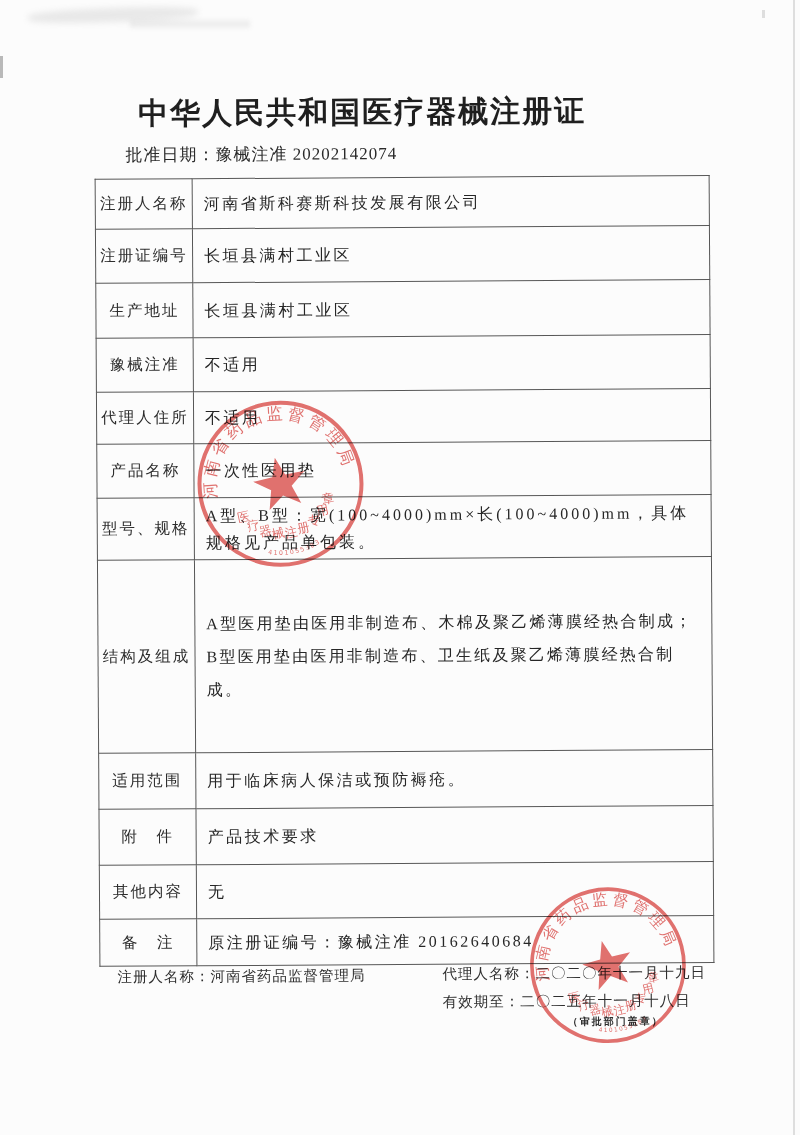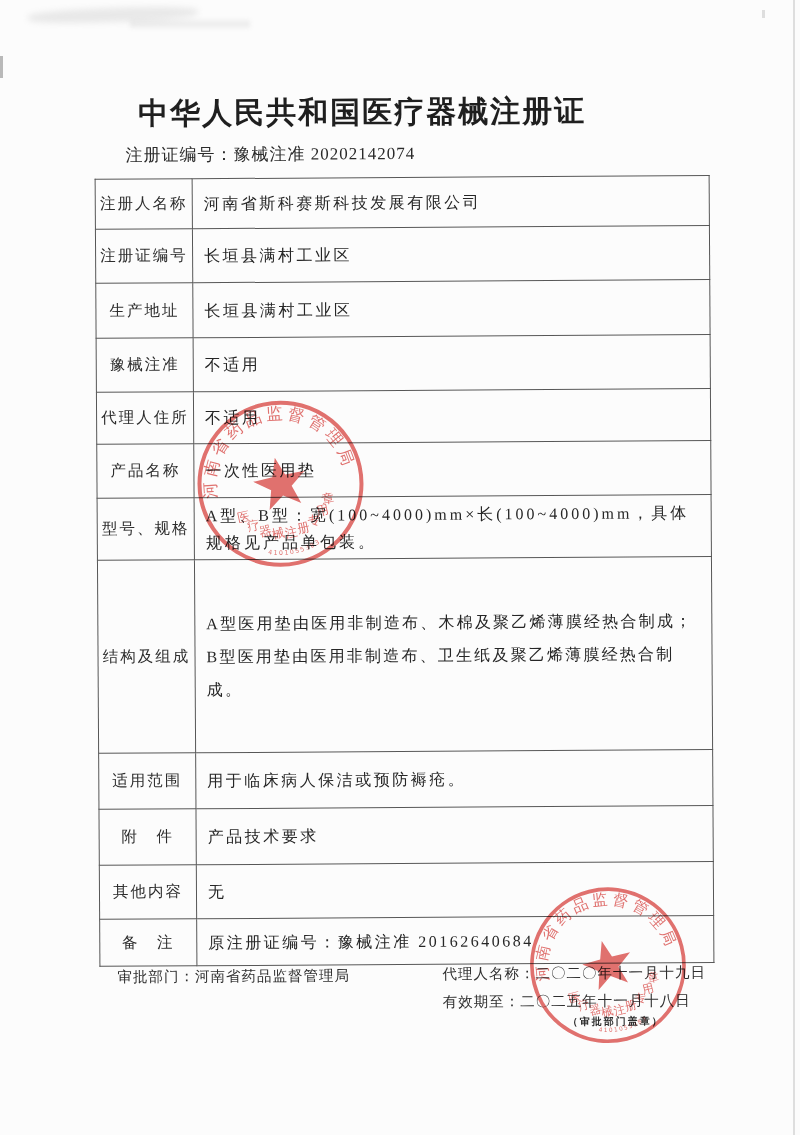--- a/index.html
+++ b/index.html
@@ -48,21 +48,21 @@
   .corner-mark{position:absolute;left:762px;top:10px;width:3px;height:8px;background:#999;opacity:.3;}
 </style>
 </head>
 <body>
 
 <div class="content">
 
   <div class="page-title">中华人民共和国医疗器械注册证</div>
 
   <div class="cert-line">
-    <span>注册证编号：</span><span>豫械注准 20202142074</span>
+    <span>批准日期：</span><span>豫械注准 20202142074</span>
   </div>
 
   <table class="reg">
     <colgroup>
         <col style="width:97px">
         <col>
       </colgroup>
     <tbody>
         <tr style="height:50px">
       <td class="lbl">注册人名称</td>
@@ -109,21 +109,21 @@
       <td class="val">无</td>
     </tr>
     <tr style="height:47px">
       <td class="lbl">备　注</td>
       <td class="val">原注册证编号：豫械注准 20162640684</td>
     </tr>
   </tbody>
     </table>
 
   <div class="footer-left">
-    <span>审批部门：</span><span>河南省药品监督管理局</span>
+    <span>注册人名称：</span><span>河南省药品监督管理局</span>
   </div>
 
   <div class="footer-right">
     <div>
       <span>代理人名称：</span><span>二〇二〇年十一月十九日</span>
     </div>
     <div>
       <span>有效期至：</span><span>二〇二五年十一月十八日</span>
     </div>
   </div>

